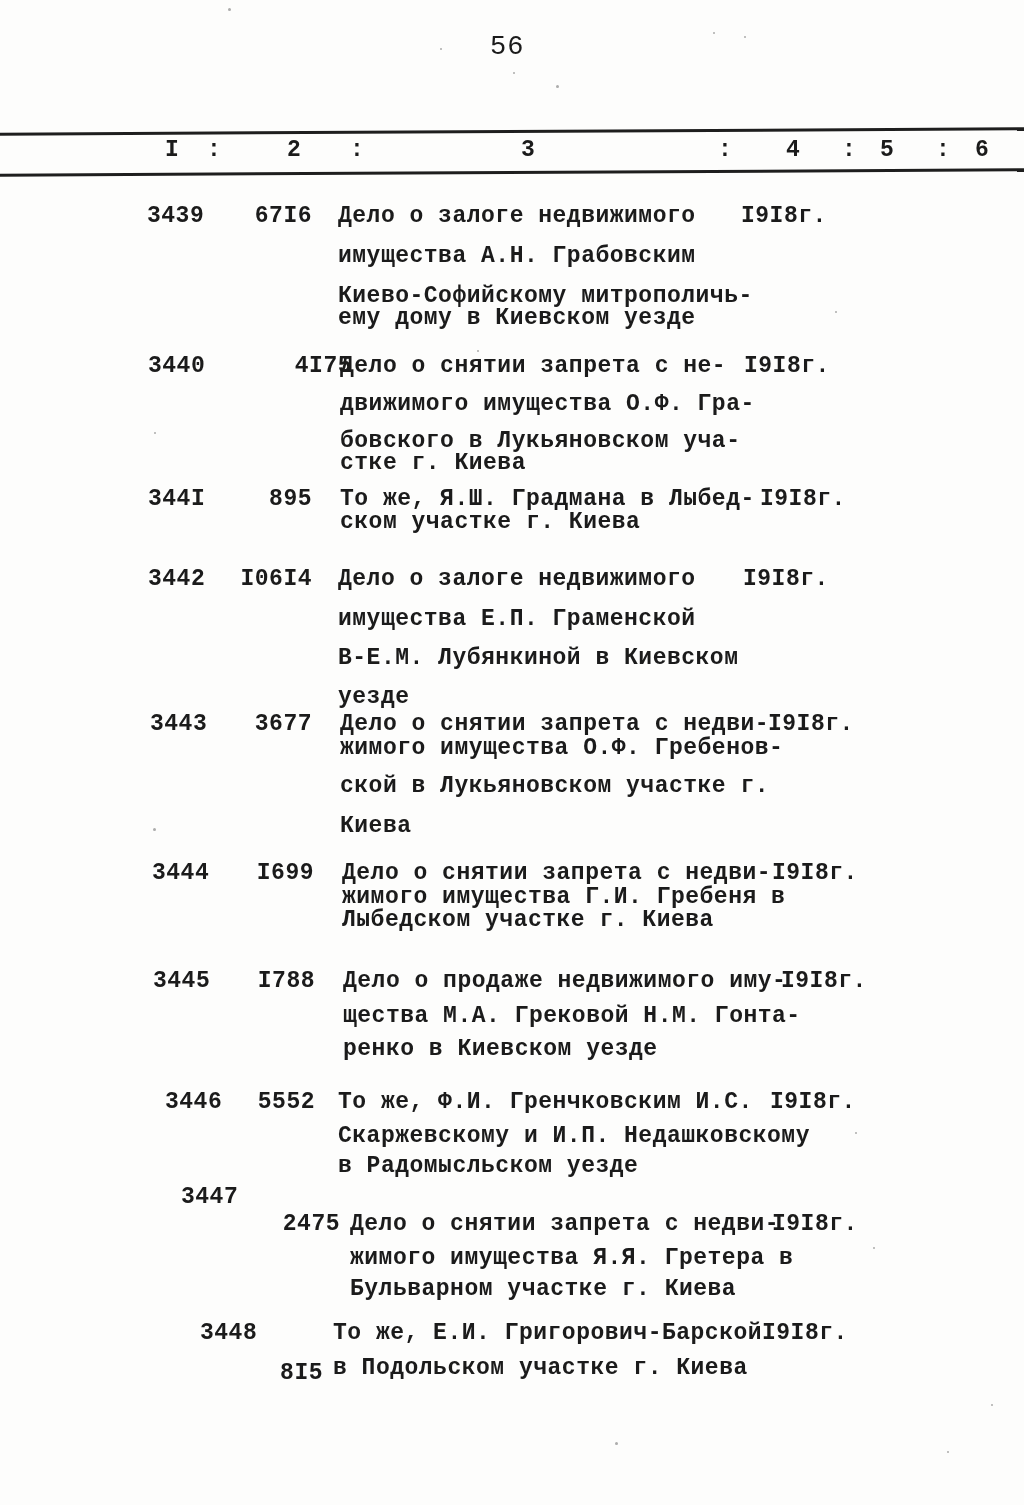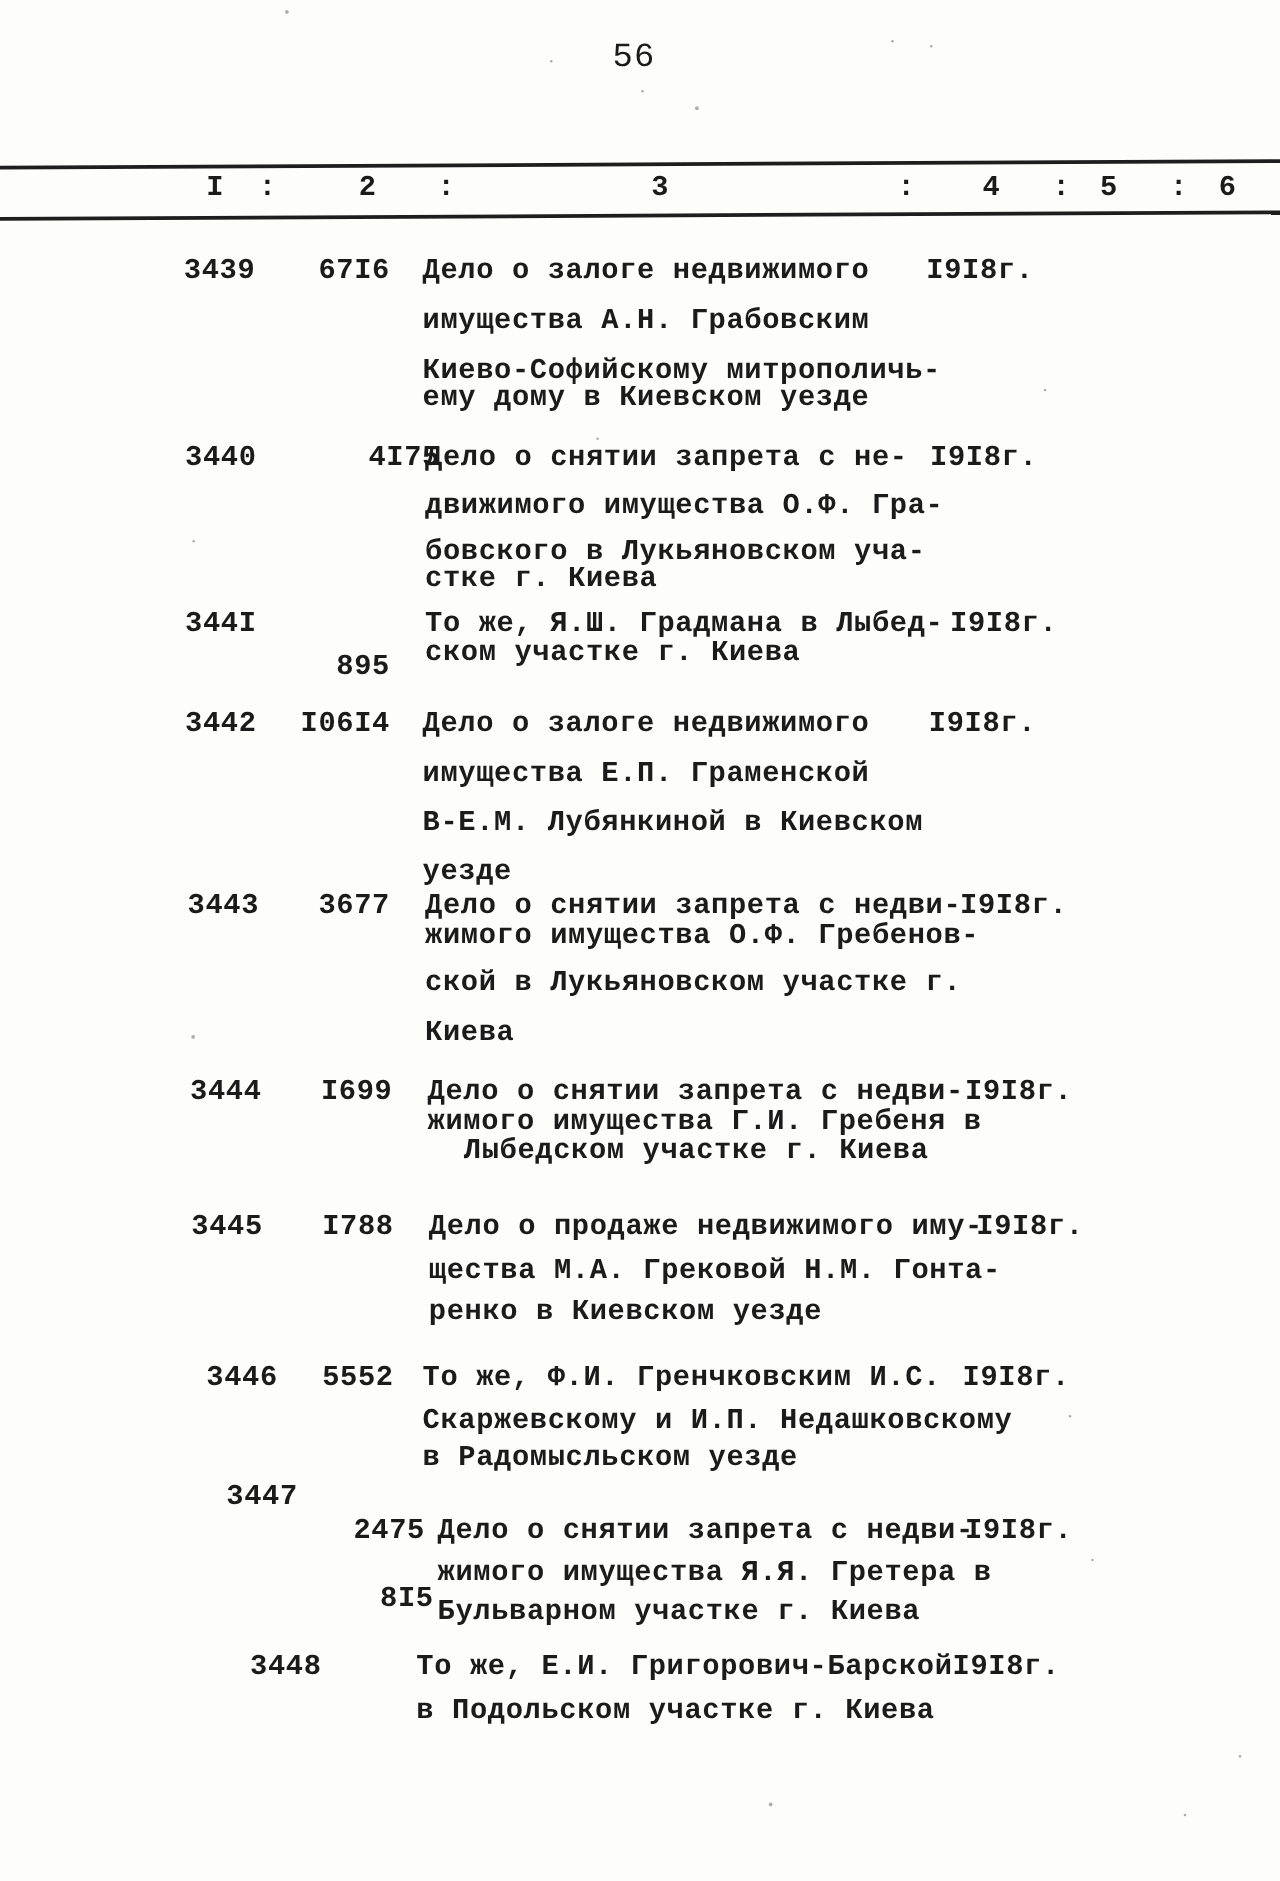--- a/index.html
+++ b/index.html
@@ -80,21 +80,21 @@
         <span class="t" style="left: 148px; top: 355px;">3440</span>
         <span class="t case-num" style="left: 312px; top: 355px; margin-left: 40px;">4I75</span>
         <span class="t" style="left: 340px; top: 355px;">Дело о снятии запрета с не-</span>
         <span class="t" style="left: 340px; top: 393px;">движимого имущества О.Ф. Гра-</span>
         <span class="t" style="left: 340px; top: 430px;">бовского в Лукьяновском уча-</span>
         <span class="t" style="left: 340px; top: 452px;">стке г. Киева</span>
         <span class="t" style="left: 744px; top: 355px;">I9I8г.</span>
       </div>
       <div>
         <span class="t" style="left: 148px; top: 488px;">344I</span>
-        <span class="t case-num" style="left: 312px; top: 488px; margin-top: 34px;">895</span>
+        <span class="t case-num" style="left: 312px; top: 488px;">895</span>
         <span class="t" style="left: 340px; top: 488px;">То же, Я.Ш. Градмана в Лыбед-</span>
         <span class="t" style="left: 340px; top: 511px;">ском участке г. Киева</span>
         <span class="t" style="left: 760px; top: 488px;">I9I8г.</span>
       </div>
       <div>
         <span class="t" style="left: 148px; top: 568px;">3442</span>
         <span class="t case-num" style="left: 312px; top: 568px;">I06I4</span>
         <span class="t" style="left: 338px; top: 568px;">Дело о залоге недвижимого</span>
         <span class="t" style="left: 338px; top: 608px;">имущества Е.П. Граменской</span>
         <span class="t" style="left: 338px; top: 647px;">В-Е.М. Лубянкиной в Киевском</span>
@@ -108,21 +108,21 @@
         <span class="t" style="left: 340px; top: 737px;">жимого имущества О.Ф. Гребенов-</span>
         <span class="t" style="left: 340px; top: 775px;">ской в Лукьяновском участке г.</span>
         <span class="t" style="left: 340px; top: 815px;">Киева</span>
         <span class="t" style="left: 768px; top: 713px;">I9I8г.</span>
       </div>
       <div>
         <span class="t" style="left: 152px; top: 862px;">3444</span>
         <span class="t case-num" style="left: 314px; top: 862px;">I699</span>
         <span class="t" style="left: 342px; top: 862px;">Дело о снятии запрета с недви-</span>
         <span class="t" style="left: 342px; top: 886px;">жимого имущества Г.И. Гребеня в</span>
-        <span class="t" style="left: 342px; top: 909px; margin-left: 29px;">Лыбедском участке г. Киева</span>
+        <span class="t" style="left: 342px; top: 909px;">Лыбедском участке г. Киева</span>
         <span class="t" style="left: 772px; top: 862px;">I9I8г.</span>
       </div>
       <div>
         <span class="t" style="left: 153px; top: 970px;">3445</span>
         <span class="t case-num" style="left: 315px; top: 970px;">I788</span>
         <span class="t" style="left: 343px; top: 970px;">Дело о продаже недвижимого иму-</span>
         <span class="t" style="left: 343px; top: 1005px;">щества М.А. Грековой Н.М. Гонта-</span>
         <span class="t" style="left: 343px; top: 1038px;">ренко в Киевском уезде</span>
         <span class="t" style="left: 781px; top: 970px;">I9I8г.</span>
       </div>
@@ -137,21 +137,21 @@
       <div>
         <span class="t" style="left: 181px; top: 1186px;">3447</span>
         <span class="t case-num" style="left: 340px; top: 1213px;">2475</span>
         <span class="t" style="left: 350px; top: 1213px;">Дело о снятии запрета с недви-</span>
         <span class="t" style="left: 350px; top: 1247px;">жимого имущества Я.Я. Гретера в</span>
         <span class="t" style="left: 350px; top: 1278px;">Бульварном участке г. Киева</span>
         <span class="t" style="left: 772px; top: 1213px;">I9I8г.</span>
       </div>
       <div>
         <span class="t" style="left: 200px; top: 1322px;">3448</span>
-        <span class="t case-num" style="left: 323px; top: 1268px; margin-left: 24px;">8I5</span>
+        <span class="t case-num" style="left: 323px; top: 1362px;">8I5</span>
         <span class="t" style="left: 333px; top: 1322px;">То же, Е.И. Григорович-Барской</span>
         <span class="t" style="left: 333px; top: 1357px;">в Подольском участке г. Киева</span>
         <span class="t" style="left: 762px; top: 1322px;">I9I8г.</span>
       </div>
     </div>
 <div class="speck" style="left: 228px; top: 8px; width: 3px; height: 3px;"></div>
     <div class="speck" style="left: 713px; top: 32px; width: 2px; height: 2px;"></div>
     <div class="speck" style="left: 744px; top: 36px; width: 2px; height: 2px;"></div>
     <div class="speck" style="left: 440px; top: 48px; width: 2px; height: 2px;"></div>
     <div class="speck" style="left: 513px; top: 72px; width: 2px; height: 2px;"></div>

